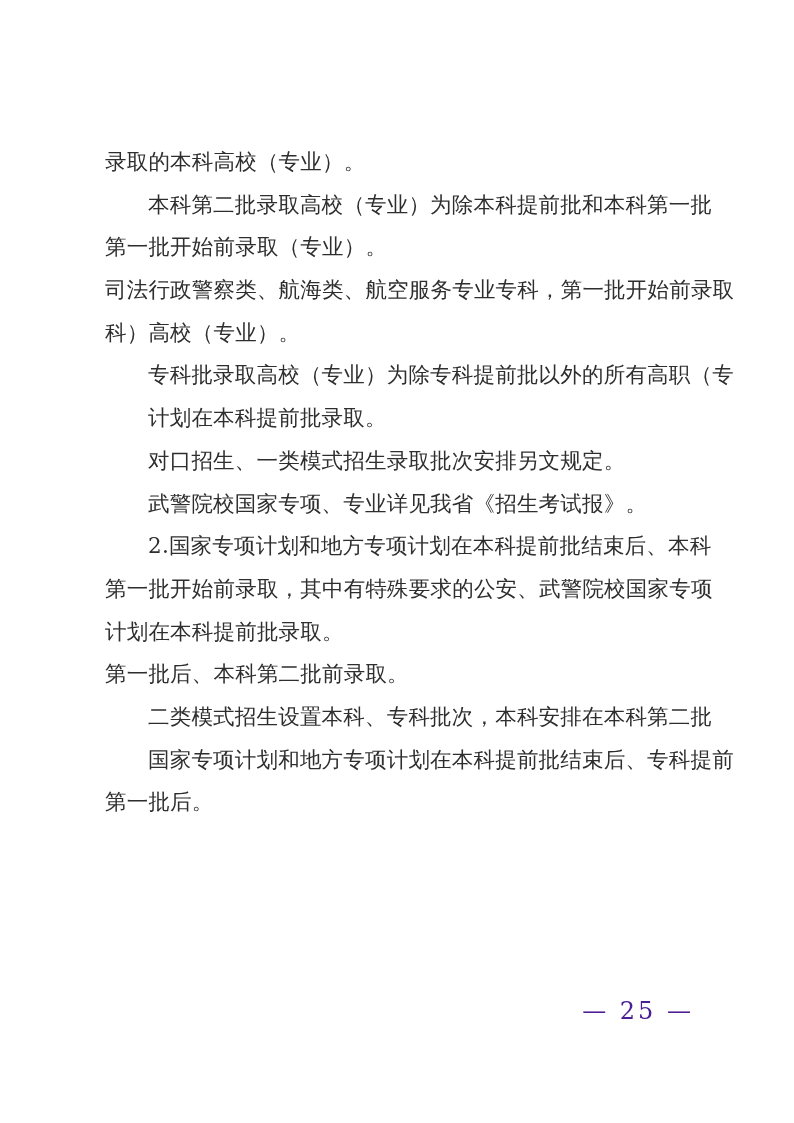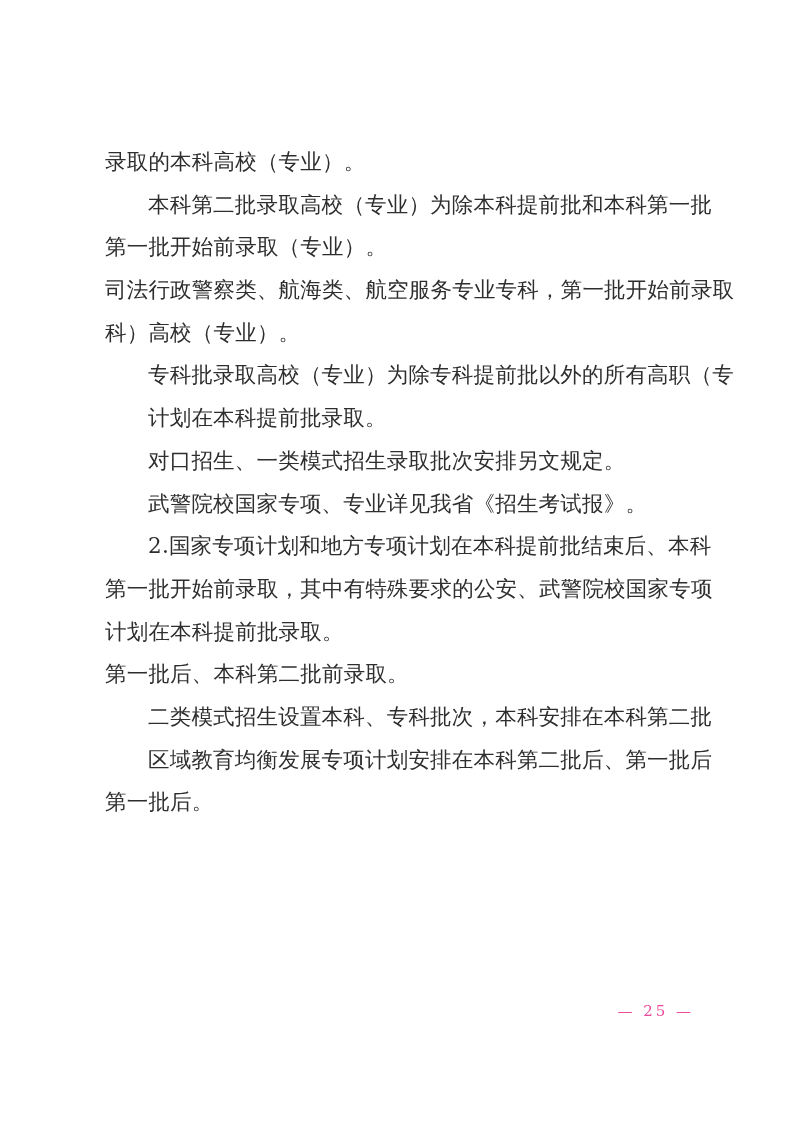--- a/index.html
+++ b/index.html
@@ -36,22 +36,22 @@
     text-indent: 43px;
   }
   .page-footer {
     position: absolute;
     top: 999px;
     right: 100px;
     height: 24px;
     line-height: 24px;
   }
   .page-number {
-    font-size: 15px;
-    color: #ec4899;
+    font-size: 24px;
+    color: #4c1d95;
     letter-spacing: 3px;
     white-space: nowrap;
   }
 </style>
 </head>
 <body>
 
 <div class="page">
   <main class="doc-body">
     <p class="line">录取的本科高校（专业）。</p>
@@ -61,20 +61,20 @@
     <p class="line">科）高校（专业）。</p>
     <p class="line indent">专科批录取高校（专业）为除专科提前批以外的所有高职（专</p>
     <p class="line indent">计划在本科提前批录取。</p>
     <p class="line indent">对口招生、一类模式招生录取批次安排另文规定。</p>
     <p class="line indent">武警院校国家专项、专业详见我省《招生考试报》。</p>
     <p class="line indent">2.国家专项计划和地方专项计划在本科提前批结束后、本科</p>
     <p class="line">第一批开始前录取，其中有特殊要求的公安、武警院校国家专项</p>
     <p class="line">计划在本科提前批录取。</p>
     <p class="line">第一批后、本科第二批前录取。</p>
     <p class="line indent">二类模式招生设置本科、专科批次，本科安排在本科第二批</p>
-    <p class="line indent">区域教育均衡发展专项计划安排在本科第二批后、第一批后</p>
+    <p class="line indent">国家专项计划和地方专项计划在本科提前批结束后、专科提前</p>
     <p class="line">第一批后。</p>
   </main>
 
   <footer class="page-footer">
     <span class="page-number">— 25 —</span>
   </footer>
 </div>
 
 </body></html>

